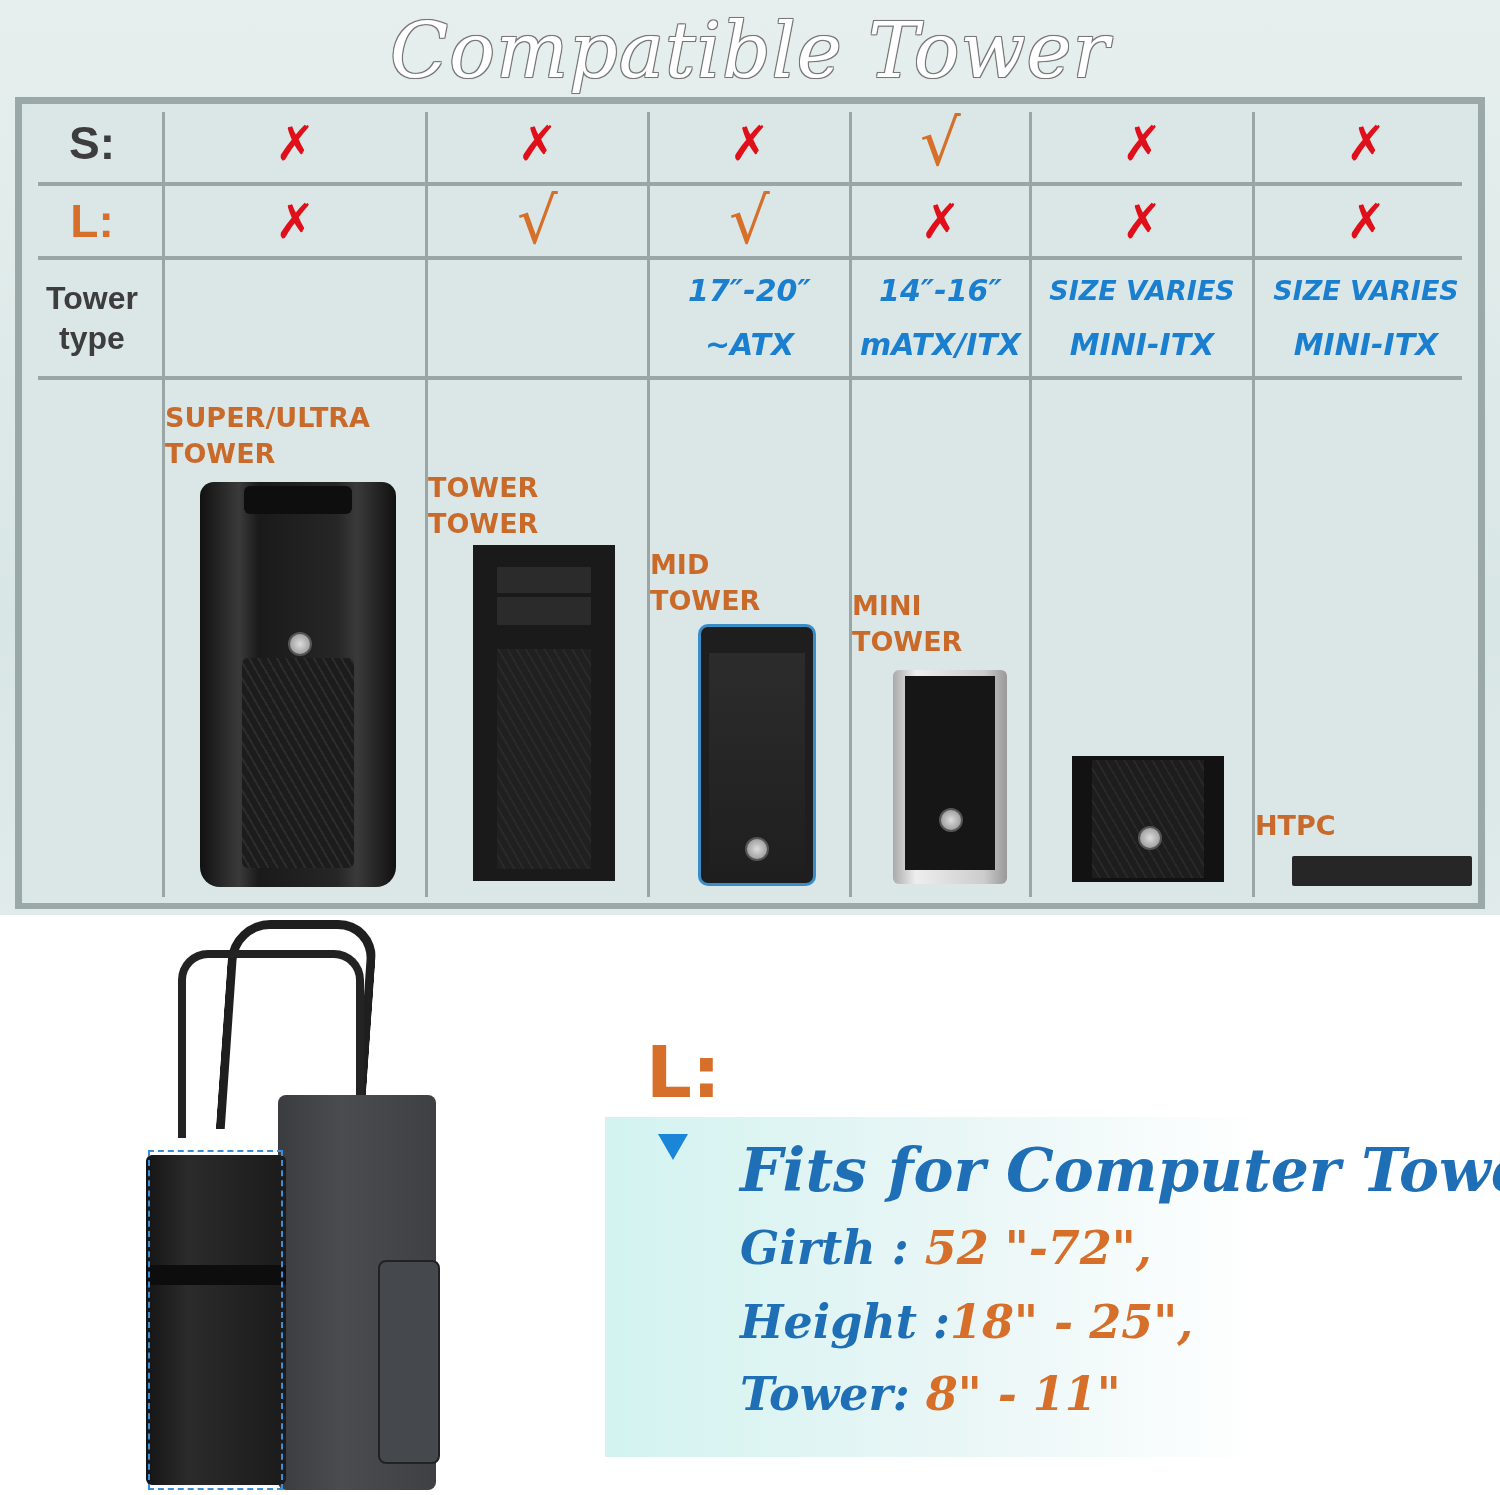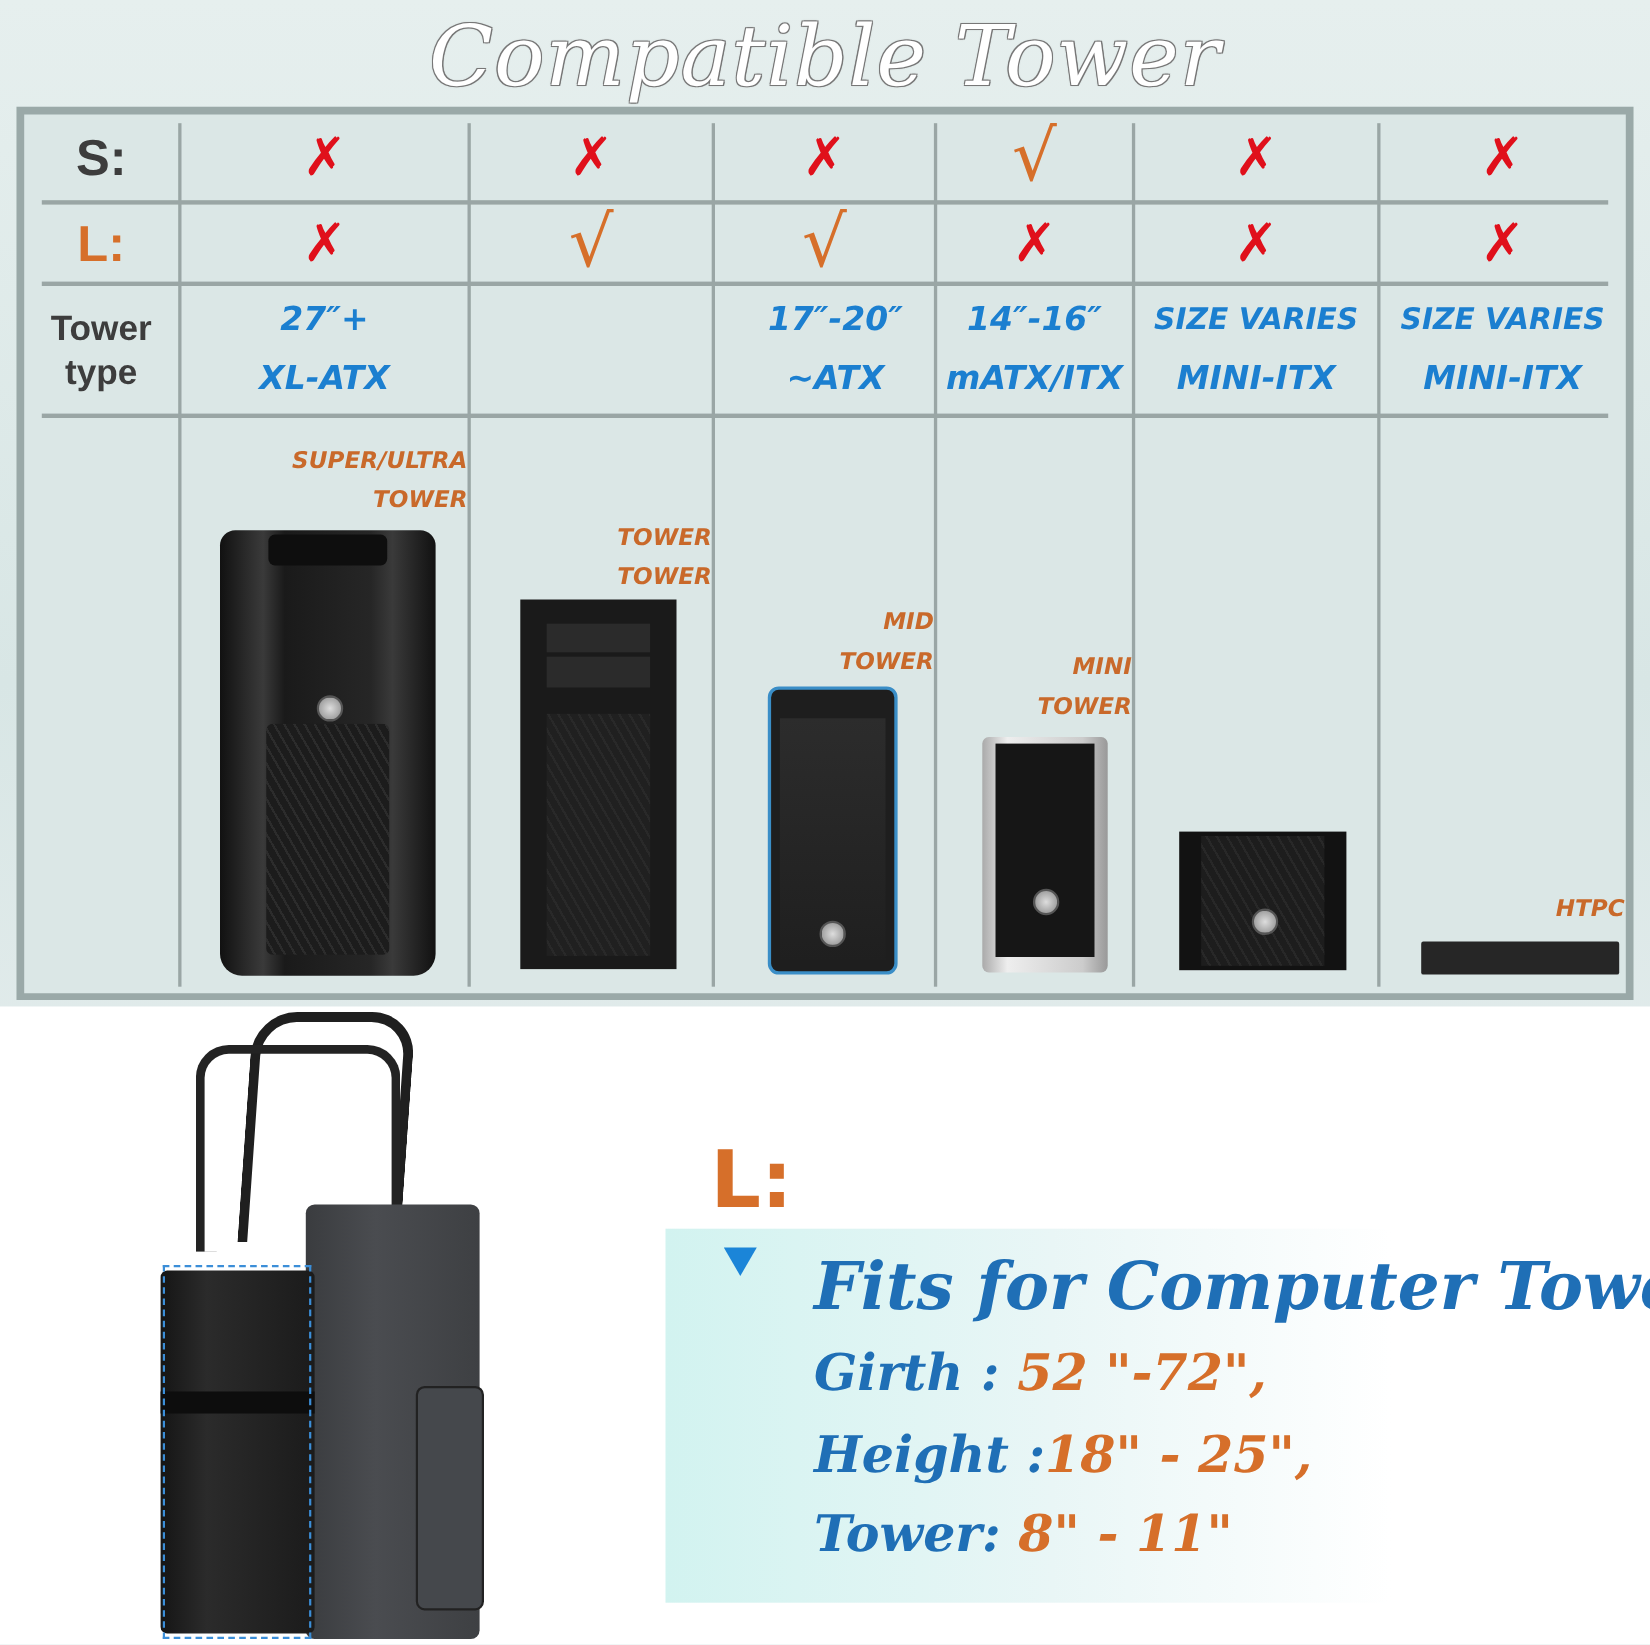--- a/index.html
+++ b/index.html
@@ -12,21 +12,21 @@
   .vline{position:absolute;top:8px;bottom:6px;width:3px;background:#9aa6a5;}
   .hline{position:absolute;left:16px;right:16px;height:4px;background:#9aa6a5;}
   .cell{position:absolute;display:flex;align-items:center;justify-content:center;flex-direction:column;text-align:center;}
   .rowhead{font-family:"Liberation Sans",sans-serif;font-weight:bold;color:#3d3d3d;}
   .rowhead.s{font-size:46px;}
   .rowhead.l{font-size:46px;color:#d66f2a;}
   .rowhead.t{font-size:32px;line-height:40px;}
   .mark-x{font-family:"DejaVu Sans",sans-serif;font-weight:bold;color:#e0101b;font-size:48px;line-height:1;}
   .mark-check{font-family:"DejaVu Serif",serif;color:#d66f2a;font-size:64px;line-height:1;font-style:italic;}
   .spec{font-family:"DejaVu Sans",sans-serif;font-style:italic;font-weight:bold;color:#1b7fd0;font-size:30px;line-height:54px;white-space:nowrap;}
-  .type-label{position:absolute;text-align:right;font-family:"DejaVu Sans",sans-serif;font-style:italic;font-weight:bold;color:#c9692a;font-size:21px;line-height:36px;white-space:nowrap;}
+  .type-label{position:absolute;text-align:left;font-family:"DejaVu Sans",sans-serif;font-weight:bold;color:#c9692a;font-size:27px;line-height:36px;white-space:nowrap;}
   
   .case{position:absolute;}
   .logo{position:absolute;width:20px;height:20px;border-radius:50%;background:radial-gradient(#ddd,#888);border:2px solid #555;}
   .bottom{position:absolute;left:0;top:915px;width:1500px;height:580px;background:#fff;}
   .bigL{position:absolute;left:646px;top:1030px;font-family:"DejaVu Sans",sans-serif;font-size:72px;font-weight:bold;color:#d66f2a;}
   .fit-panel{position:absolute;left:605px;top:1117px;width:880px;height:340px;background:linear-gradient(90deg,#d2f3f0 0%,#e9f6f6 40%,#ffffff 75%);}
   .tri{position:absolute;left:658px;top:1134px;width:0;height:0;border-left:15px solid transparent;border-right:15px solid transparent;border-top:26px solid #1b85d8;}
   .fit-title{position:absolute;left:740px;top:1135px;font-family:"DejaVu Serif",serif;font-style:italic;font-weight:bold;font-size:60px;color:#1f6fb6;white-space:nowrap;}
   .fit-line{position:absolute;left:740px;font-family:"DejaVu Serif",serif;font-style:italic;font-weight:bold;font-size:46px;white-space:nowrap;color:#1f6fb6;}
   .fit-line .v{color:#d66f2a;}
@@ -56,39 +56,35 @@
         <span>Tower</span>
         <span>type</span>
       </div>
 
       <div class="cell" style="left:143px;top:0;width:260px;height:78px;">
           <span class="mark-x">✗</span>
         </div>
       <div class="cell" style="left:143px;top:82px;width:260px;height:70px;">
           <span class="mark-x">✗</span>
         </div>
-      <div class="cell" style="left:143px;top:156px;width:260px;height:116px;">
-        <span class="spec">27″+</span>
-        <span class="spec">XL-ATX</span>
-      </div>
 
       <div class="cell" style="left:406px;top:0;width:219px;height:78px;">
           <span class="mark-x">✗</span>
         </div>
       <div class="cell" style="left:406px;top:82px;width:219px;height:70px;">
           <span class="mark-check">√</span>
         </div>
 
       <div class="cell" style="left:628px;top:0;width:199px;height:78px;">
           <span class="mark-x">✗</span>
         </div>
       <div class="cell" style="left:628px;top:82px;width:199px;height:70px;">
           <span class="mark-check">√</span>
         </div>
-      <div class="cell" style="left:628px;top:156px;width:199px;height:116px;margin-left:10px;">
+      <div class="cell" style="left:628px;top:156px;width:199px;height:116px;">
         <span class="spec">17″-20″</span>
         <span class="spec">~ATX</span>
       </div>
 
       <div class="cell" style="left:830px;top:0;width:177px;height:78px;">
           <span class="mark-check">√</span>
         </div>
       <div class="cell" style="left:830px;top:82px;width:177px;height:70px;">
           <span class="mark-x">✗</span>
         </div>

